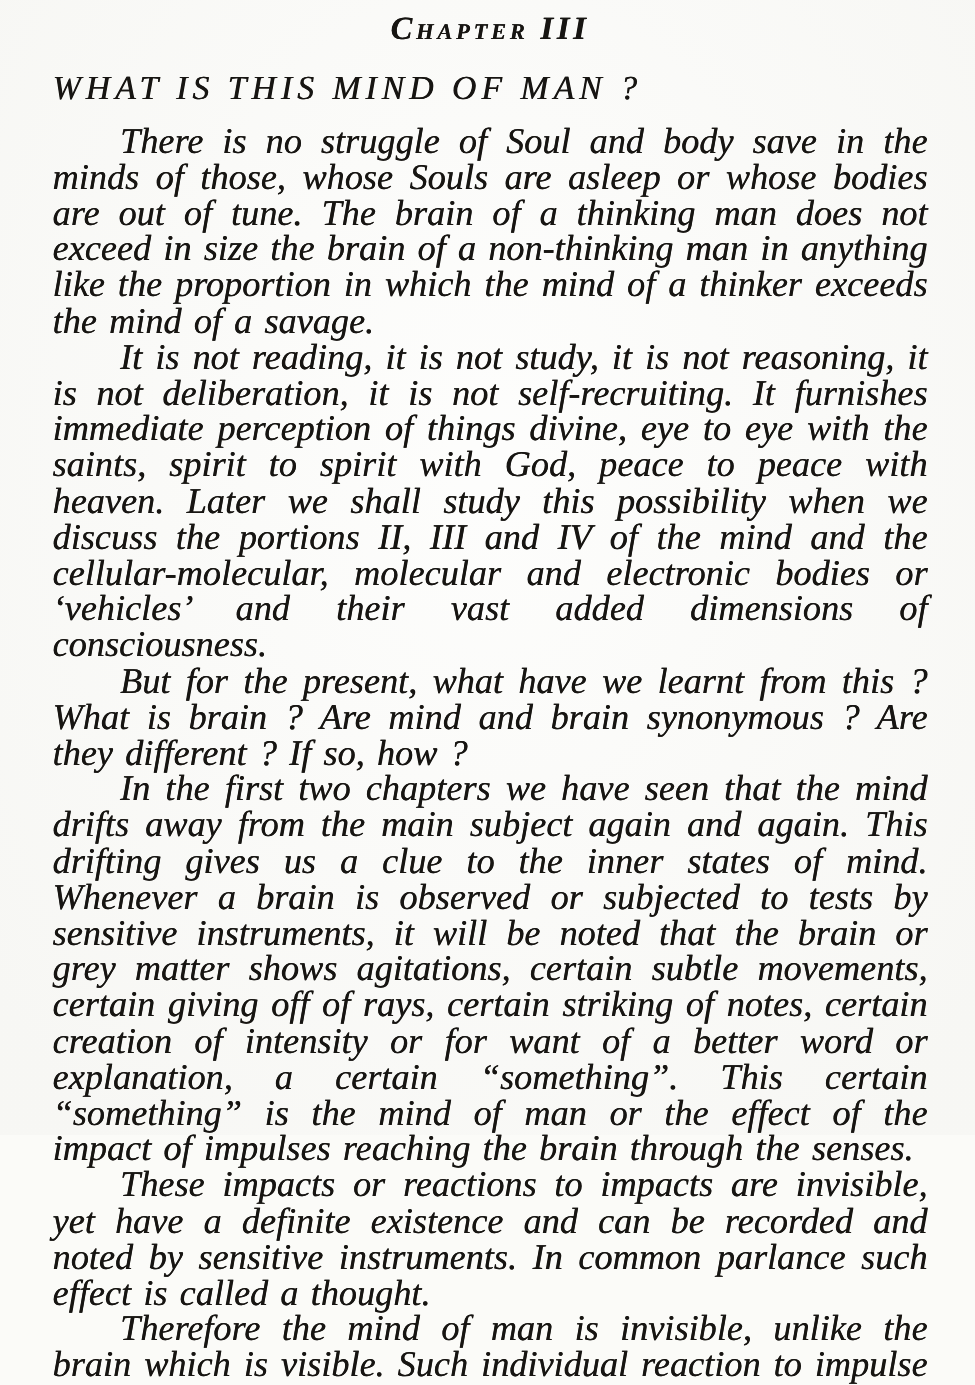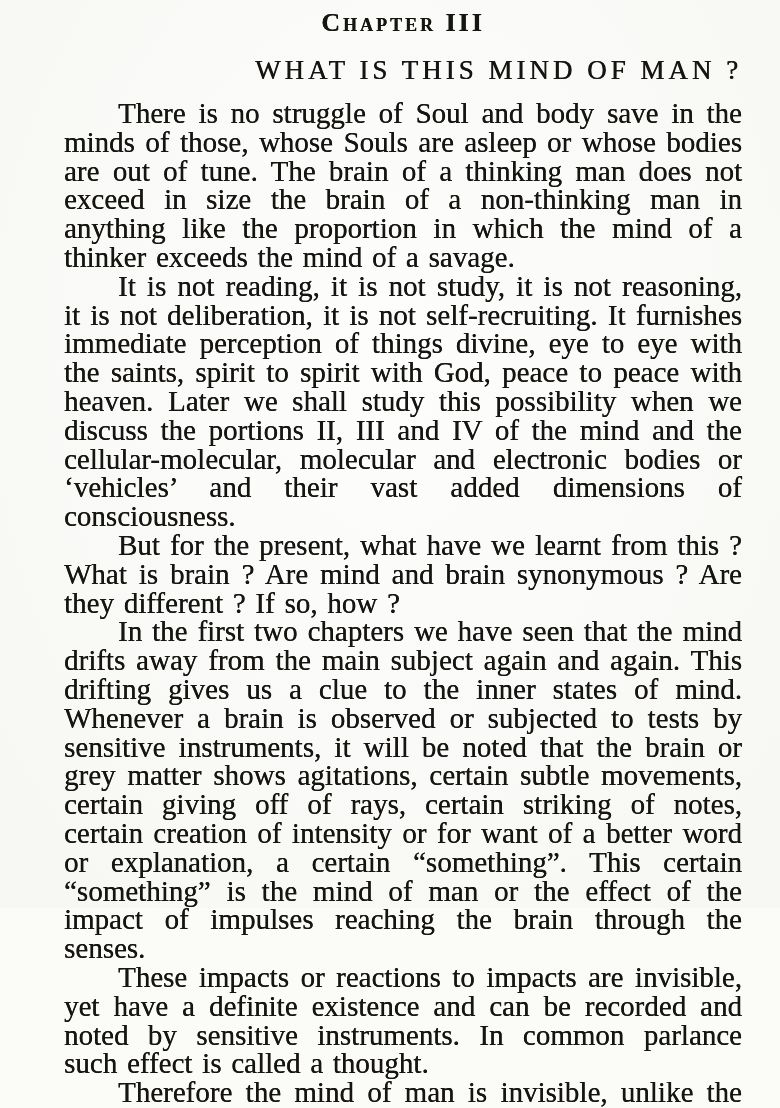--- a/index.html
+++ b/index.html
@@ -9,39 +9,40 @@
   body {
     width: 780px;
     height: 1108px;
     background: #fbfbf8;
     overflow: hidden;
   }
   .page {
     box-sizing: border-box;
     width: 780px;
     height: 908px;
-    padding: 6px 38px 0 64px;
+    padding: 6px 38px 0 42px;
     font-family: "Liberation Serif", "DejaVu Serif", serif;
     color: #171512;
     background:
       radial-gradient(ellipse at 50% 40%, rgba(255,255,255,0.6), rgba(0,0,0,0.015) 90%),
       #fbfbf8;
+    font-style: italic;
   }
   .chapter-heading {
     text-align: center;
     font-variant: small-caps;
     font-weight: bold;
     font-size: 26px;
     letter-spacing: 3px;
     margin: 0;
     padding-top: 2px;
     text-shadow: 0.3px 0 0 currentColor;
   }
   .page-title {
-    text-align: right;
+    text-align: left;
     font-size: 27px;
     font-weight: normal;
     letter-spacing: 4px;
     margin: 17px 0 13px 0;
     text-shadow: 0.4px 0 0 currentColor;
   }
   .body-text p {
     margin: 0;
     text-indent: 54px;
     font-size: 29px;

